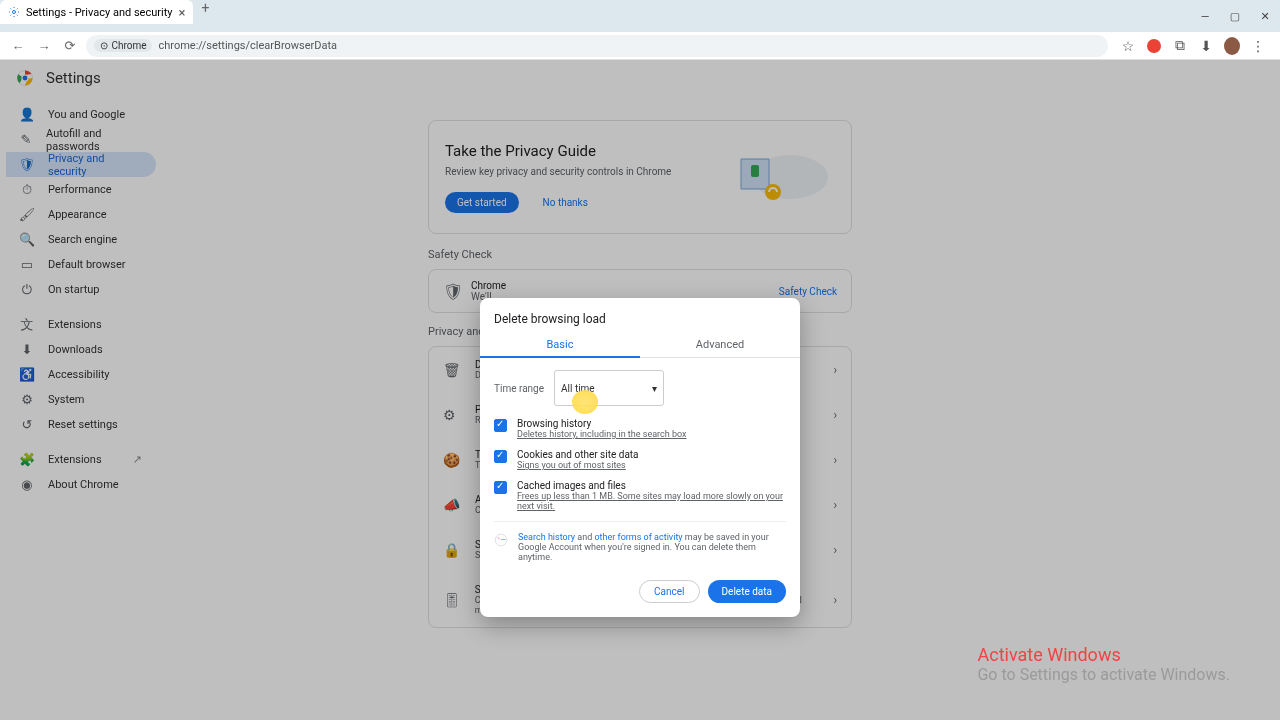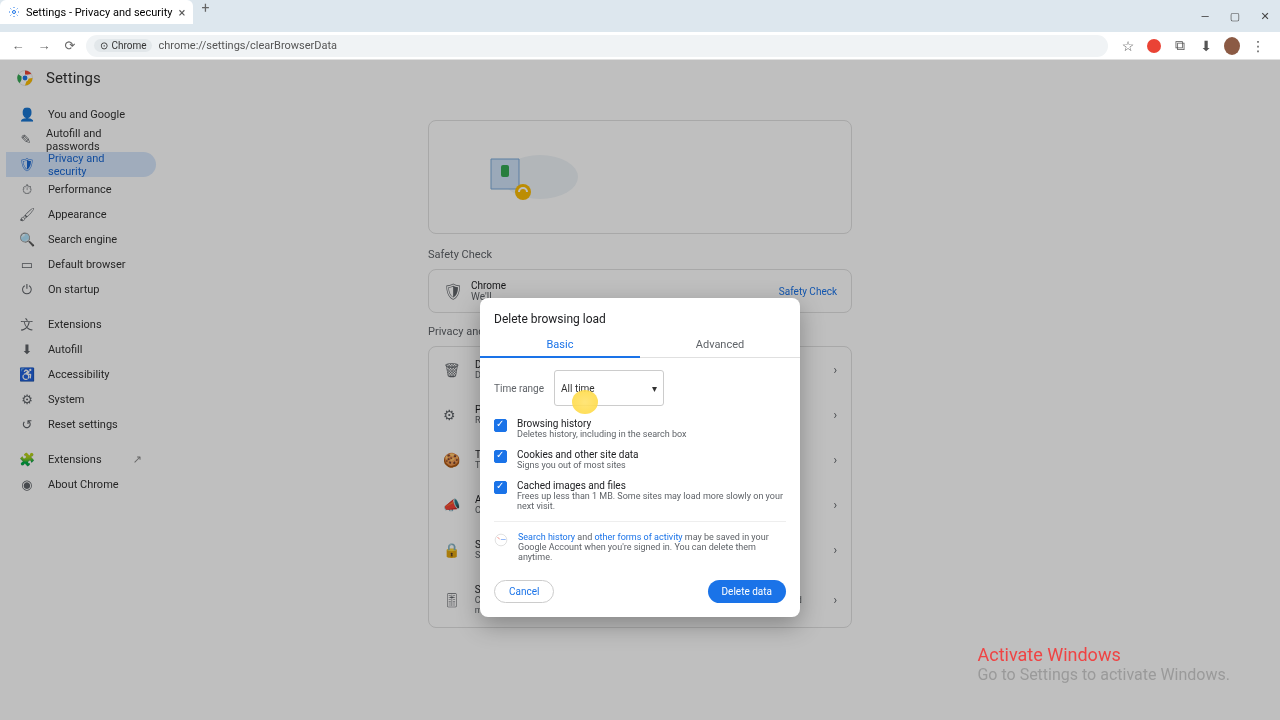--- a/index.html
+++ b/index.html
@@ -71,27 +71,27 @@
 .dlg-tab.active::after { content: ''; position: absolute; bottom: -1px; left: 0; right: 0; height: 2px; background: #1a73e8; }
 
 .dlg-body { padding: 12px 14px 4px; }
 .time-row { display: flex; align-items: center; gap: 10px; margin-bottom: 12px; font-size: 10px; color: #5f6368; }
 .time-sel { flex: 1; max-width: 110px; height: 36px; border: 1px solid #ccc; border-radius: 3px; display: flex; align-items: center; justify-content: space-between; padding: 0 6px; font-size: 10px; color: #333; cursor: pointer; }
 
 .chk-row { display: flex; gap: 10px; margin-bottom: 10px; }
 .chkbox { width: 13px; height: 13px; border: 1.5px solid #1a73e8; border-radius: 2px; background: #1a73e8; position: relative; flex-shrink: 0; margin-top: 1px; cursor: pointer; }
 .chkbox::after { content: '✓'; color: #fff; font-size: 10px; position: absolute; left: 1px; top: -2px; }
 .chk-txt1 { font-size: 10px; color: #202124; }
-.chk-txt2 { font-size: 9px; color: #5f6368; }
+.chk-txt2 { font-size: 9px; color: #5f6368; text-decoration: underline; }
 
 .info-row { display: flex; gap: 10px; border-top: 1px solid #eee; padding: 10px 0 4px; font-size: 9px; color: #5f6368; }
 .info-row a { color: #1a73e8; text-decoration: none; }
 .info-g { width: 14px; height: 14px; margin-top: 1px; }
 
-.dlg-actions { display: flex; justify-content: space-between; gap: 20px; padding: 10px 14px 14px; }
+.dlg-actions { display: flex; justify-content: flex-end; gap: 8px; padding: 10px 14px 14px; }
 .btn-outline { border: 1px solid #ccc; background: #fff; color: #1a73e8; border-radius: 14px; padding: 5px 14px; font-size: 10px; cursor: pointer; }
 .btn-fill { border: none; background: #1a73e8; color: #fff; border-radius: 14px; padding: 5px 14px; font-size: 10px; cursor: pointer; }
 
 .cursor-highlight { position: absolute; left: 572px; top: 330px; width: 26px; height: 24px; background: radial-gradient(#ffe26a,#ffd83a); border-radius: 50%; opacity: 0.9; pointer-events: none; }
 
 .watermark { position: absolute; right: 50px; bottom: 40px; color: #888; text-align: left; }
 .watermark .w1 { font-size: 18px; color: #ef4444; }
 .watermark .w2 { font-size: 16px; color: #9a9a9a; }
 
 svg { display: block; }
@@ -193,21 +193,21 @@
         <span class="si-ic">⏻</span>
         <span>On startup</span>
       </div>
     <div class="side-gap"></div>
     <div class="side-item">
         <span class="si-ic">文</span>
         <span>Extensions</span>
       </div>
     <div class="side-item">
         <span class="si-ic">⬇</span>
-        <span>Autofill</span>
+        <span>Downloads</span>
       </div>
     <div class="side-item">
         <span class="si-ic">♿</span>
         <span>Accessibility</span>
       </div>
     <div class="side-item">
         <span class="si-ic">⚙</span>
         <span>System</span>
       </div>
     <div class="side-item">
@@ -221,20 +221,26 @@
         <span style="margin-left:auto;color:#888;">↗</span>
       </div>
     <div class="side-item">
         <span class="si-ic">◉</span>
         <span>About Chrome</span>
       </div>
   </div>
 
   <div class="content">
     <div class="card guide-card">
+      <div>
+        <div class="guide-title">Take the Privacy Guide</div>
+        <div class="guide-sub">Review key privacy and security controls in Chrome</div>
+        <button class="btn-primary">Get started</button>
+        <button class="btn-plain">No thanks</button>
+      </div>
       <div class="guide-illus">
         <svg viewBox="0 0 140 80">
             <ellipse cx="95" cy="40" rx="38" ry="22" fill="#eef3f7"></ellipse>
             <path d="M60 22 l14 0 l0 30 l-28 0 l0 -30 z" fill="#cfe2f7" stroke="#7aa9d8"></path>
             <rect x="56" y="28" width="8" height="12" rx="2" fill="#34a853"></rect>
             <circle cx="78" cy="55" r="8" fill="#fbbc04"></circle>
             <path d="M74 55 a4 4 0 1 1 8 0" fill="none" stroke="#fff" stroke-width="2"></path>
           </svg>
       </div>
     </div>

